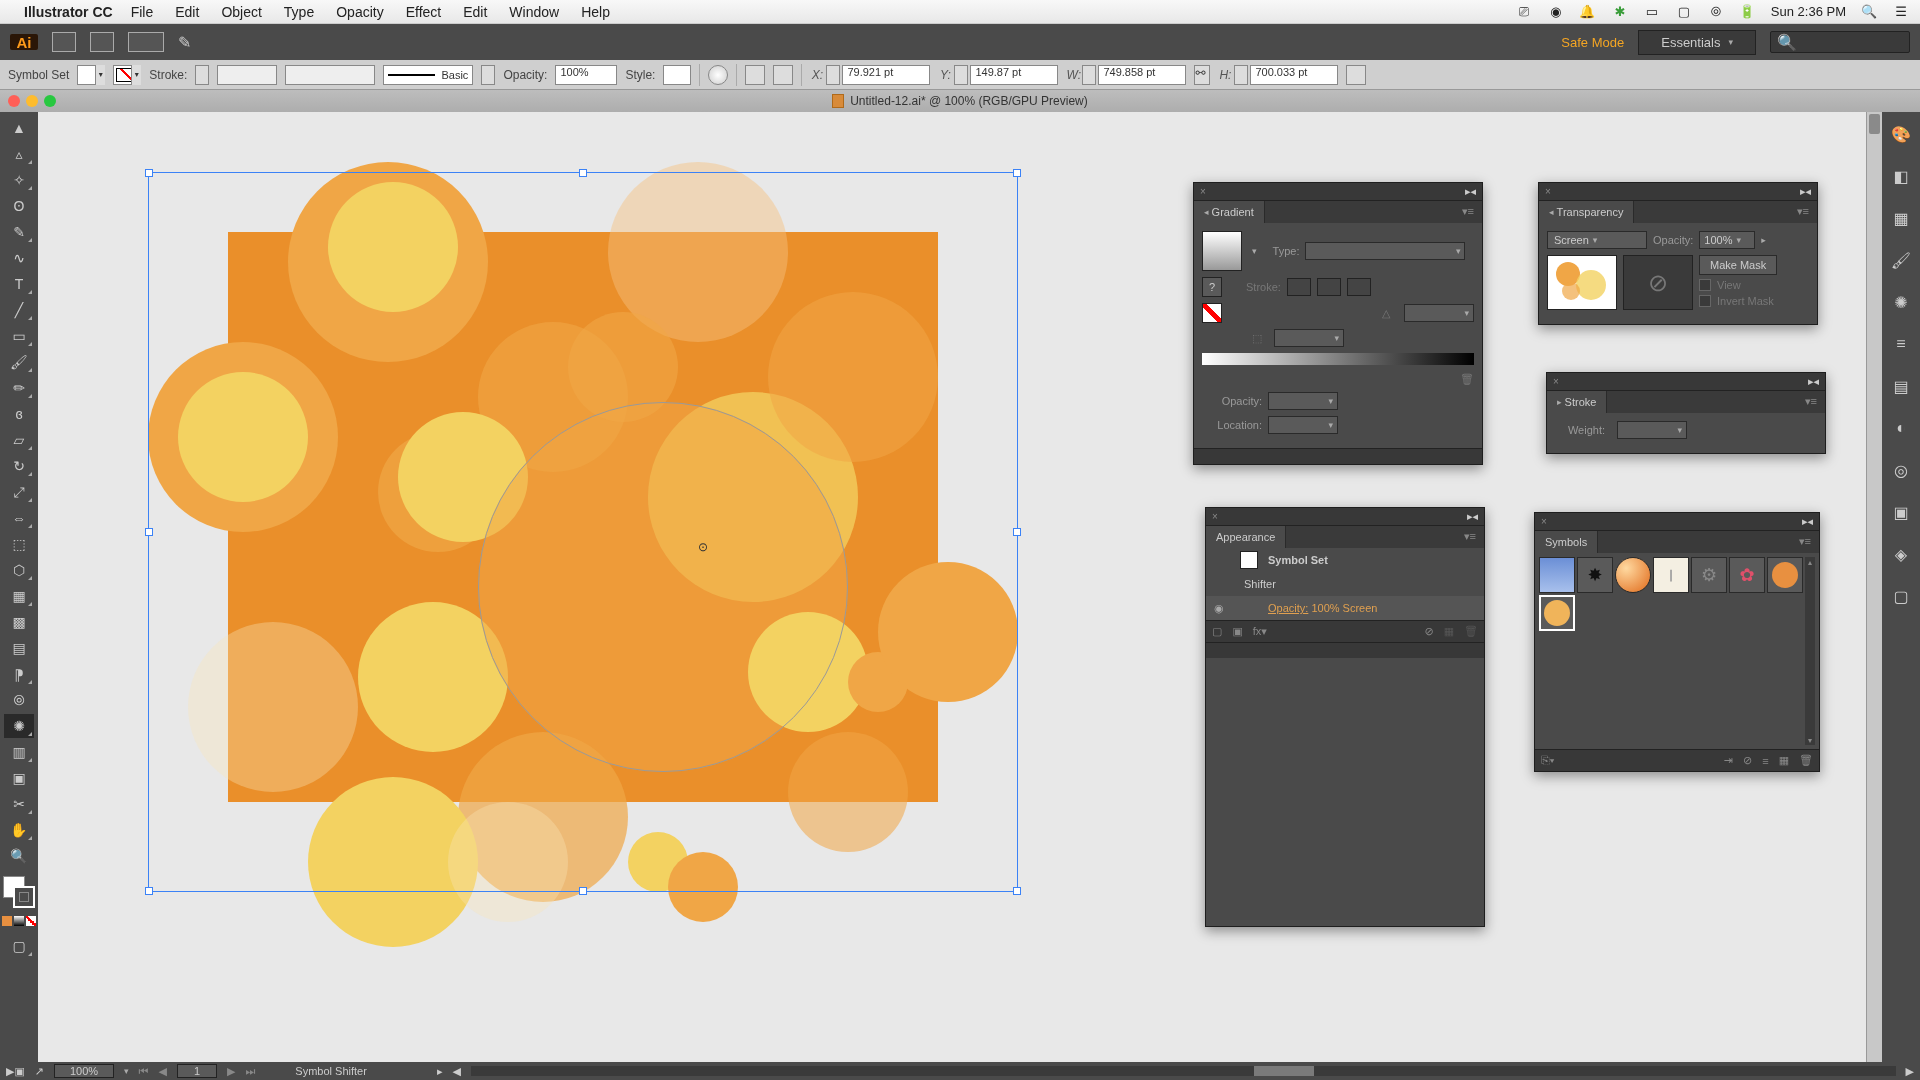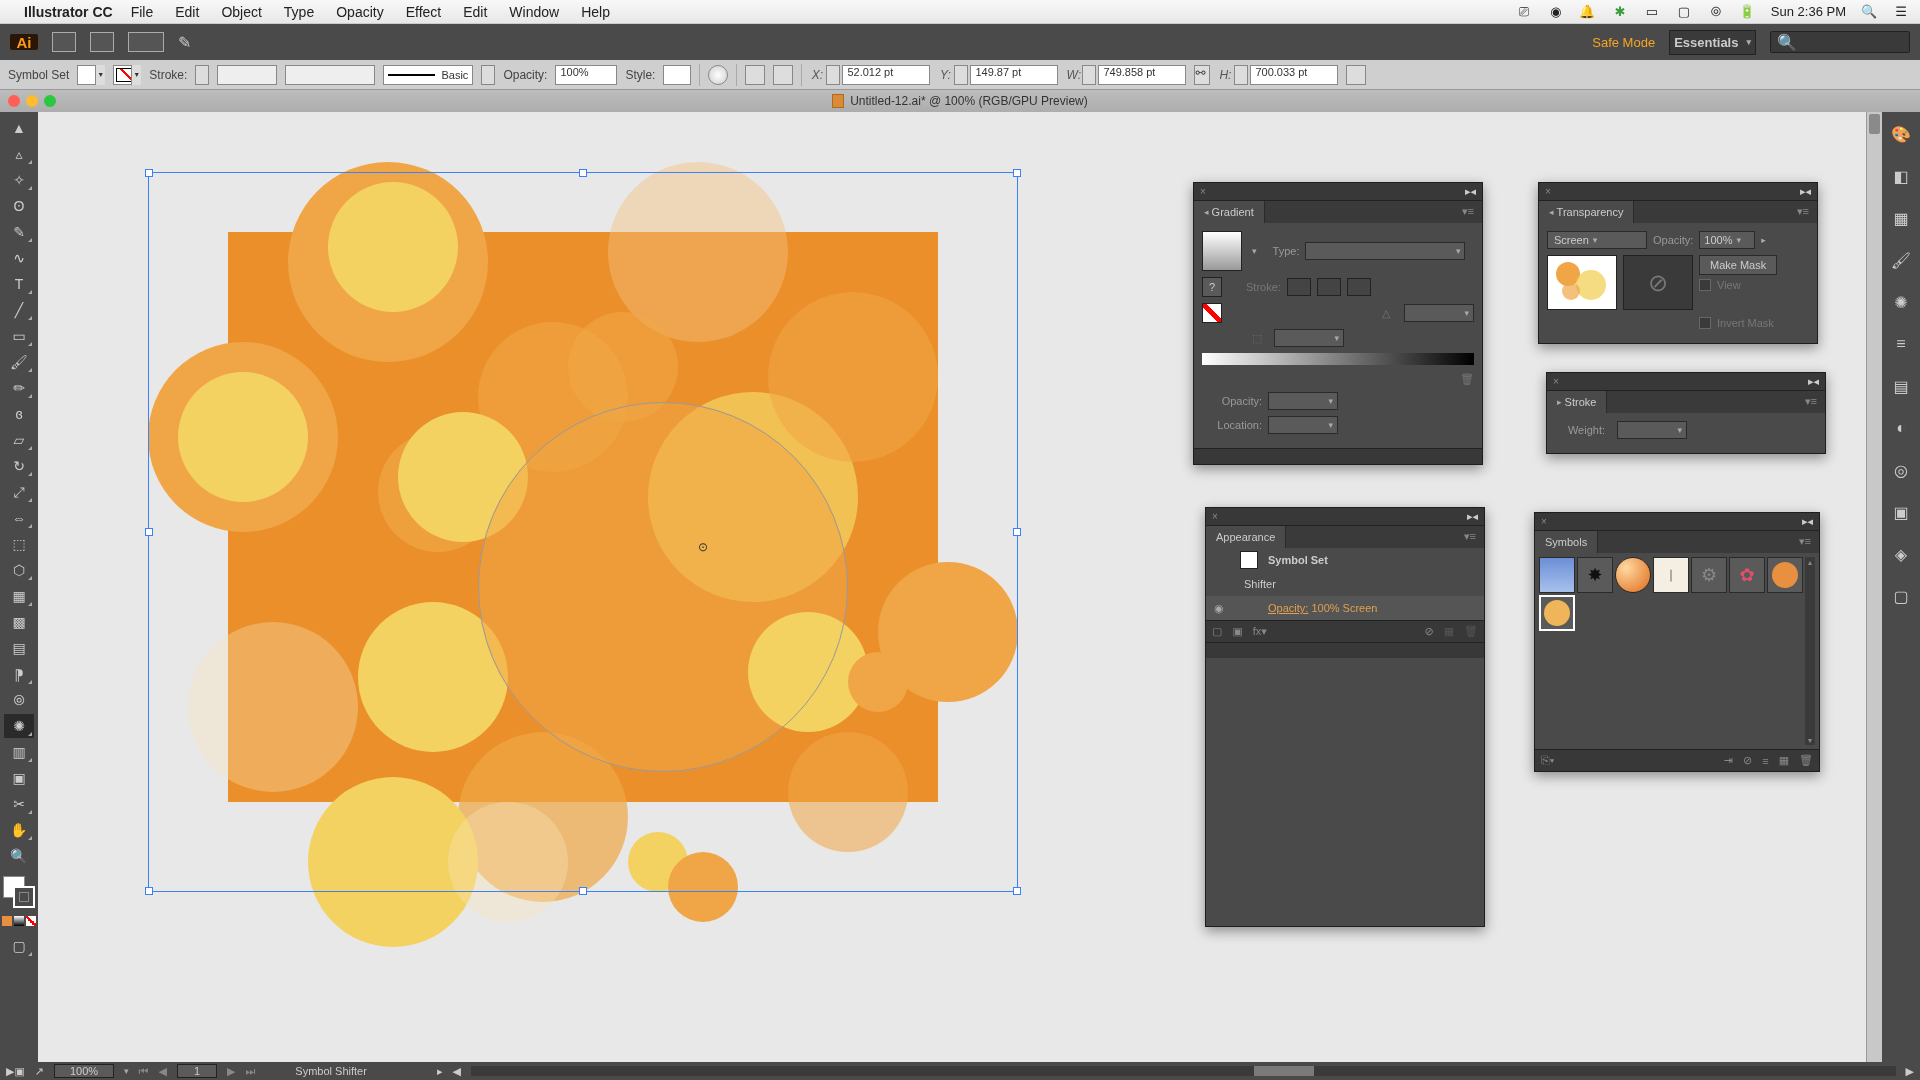--- a/index.html
+++ b/index.html
@@ -12,21 +12,21 @@
     .menubar .menu-item { margin-right: 22px; cursor: default; }
     .menubar .right { margin-left: auto; display: flex; align-items: center; gap: 14px; font-size: 13px; }
     .menubar .icon { width: 18px; text-align: center; }
 
     
     .appbar { height: 36px; background: #4a4a4a; display: flex; align-items: center; padding: 0 10px; gap: 14px; }
     .appbar .ai-logo { width: 28px; height: 16px; background: #2a1607; color: #ff9b1a; display: flex; align-items: center; justify-content: center; font-weight: 700; font-size: 15px; border-radius: 2px; }
     .appbar .square-icon { width: 24px; height: 20px; border: 1px solid #aaa; }
     .appbar .right { margin-left: auto; display: flex; align-items: center; gap: 14px; }
     .appbar .safe-mode { color: #f5a623; font-size: 13px; }
-    .appbar .essentials { color: #ccc; font-size: 13px; display: flex; align-items: center; gap: 8px; background: #3a3a3a; padding: 4px 4px; border: 1px solid #222; font-weight: bold; }
+    .appbar .essentials { color: #ccc; font-size: 13px; display: flex; align-items: center; gap: 8px; background: #3a3a3a; padding: 4px 22px; border: 1px solid #222; }
     .appbar .search { width: 140px; height: 22px; background: #3a3a3a; border: 1px solid #222; border-radius: 2px; display:flex; align-items:center; padding:0 6px; }
 
     
     .controlbar { height: 30px; background: #cfcfcf; border-bottom: 1px solid #999; display: flex; align-items: center; font-size: 12px; color: #333; padding: 0 8px; gap: 8px; }
     .controlbar .label { color: #444; }
     .controlbar .swatch { width: 22px; height: 20px; background: #fff; border: 1px solid #888; display:inline-block; }
     .controlbar .input { width: 62px; height: 20px; background: #fff; border: 1px solid #888; font-size: 11px; padding: 0 4px; }
     .controlbar .input.big { width: 88px; }
     .controlbar .stroke-style { width: 90px; height: 20px; background:#fff; border:1px solid #888; display:flex; align-items:center; justify-content:flex-end; padding:0 4px; font-size:11px; }
     .controlbar .combo { width: 60px; height: 20px; background: #eee; border: 1px solid #888; }
@@ -189,21 +189,21 @@
   <span class="swatch" style="width:28px;"></span>
   <span class="sep"></span>
   <span class="iconbtn" style="border-radius:50%;background:radial-gradient(#fff,#ccc);"></span>
   <span class="sep"></span>
   <span class="iconbtn"></span>
   <span class="iconbtn"></span>
   <span class="sep"></span>
   <div class="coord">
     <span class="lbl">X:</span>
     <span class="spinner"></span>
-    <span class="input big"><span>52.012 pt</span></span>
+    <span class="input big"><span>79.921 pt</span></span>
   </div>
   <div class="coord">
     <span class="lbl">Y:</span>
     <span class="spinner"></span>
     <span class="input big"><span>149.87 pt</span></span>
   </div>
   <div class="coord">
     <span class="lbl">W:</span>
     <span class="spinner"></span>
     <span class="input big"><span>749.858 pt</span></span>
@@ -403,21 +403,21 @@
           </div>
           <div class="no-symbol">⊘</div>
           <div style="display:flex;flex-direction:column;gap:4px;">
             <span class="btn-dk">
                 <span>Make Mask</span>
               </span>
             <span style="display:flex;align-items:center;gap:6px;color:#777;">
                 <span class="chk"></span>
                 <span>View</span>
               </span>
-            <span style="display:flex;align-items:center;gap:6px;color:#777;margin-top:22px;">
+            <span style="display:flex;align-items:center;gap:6px;color:#777;">
                 <span class="chk"></span>
                 <span>Invert Mask</span>
               </span>
           </div>
         </div>
       </div>
     </div>
 
     <div class="panel" style="left:1508px; top:260px; width:280px;">
       <div class="titlebar">

